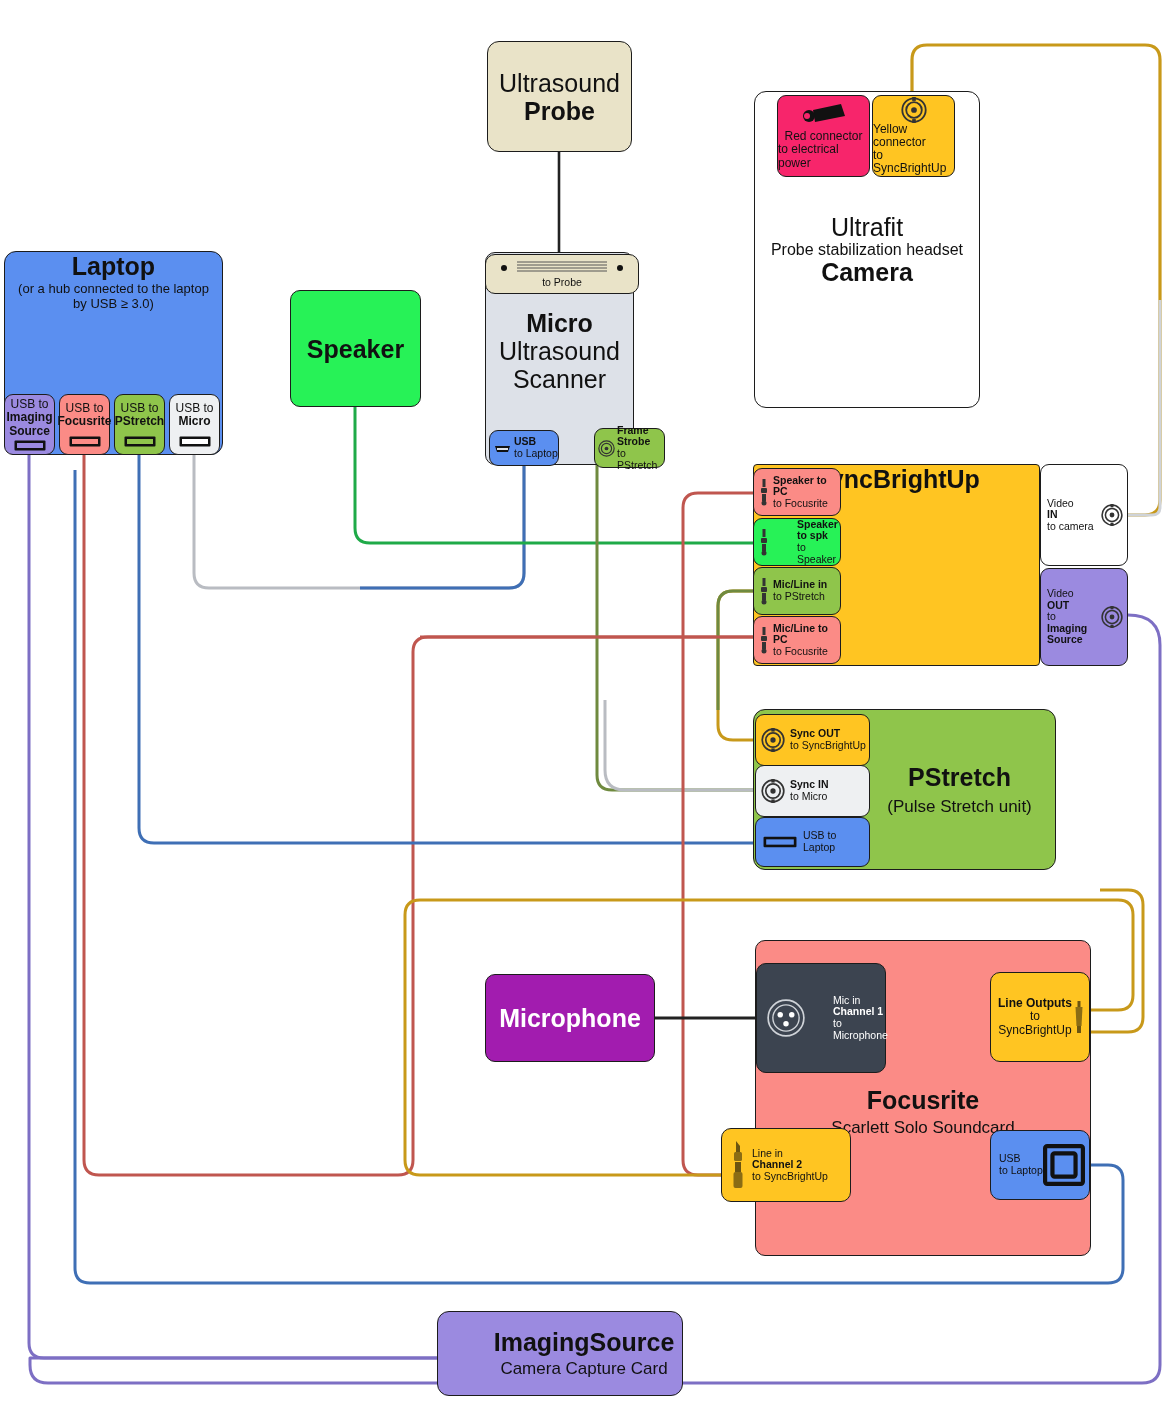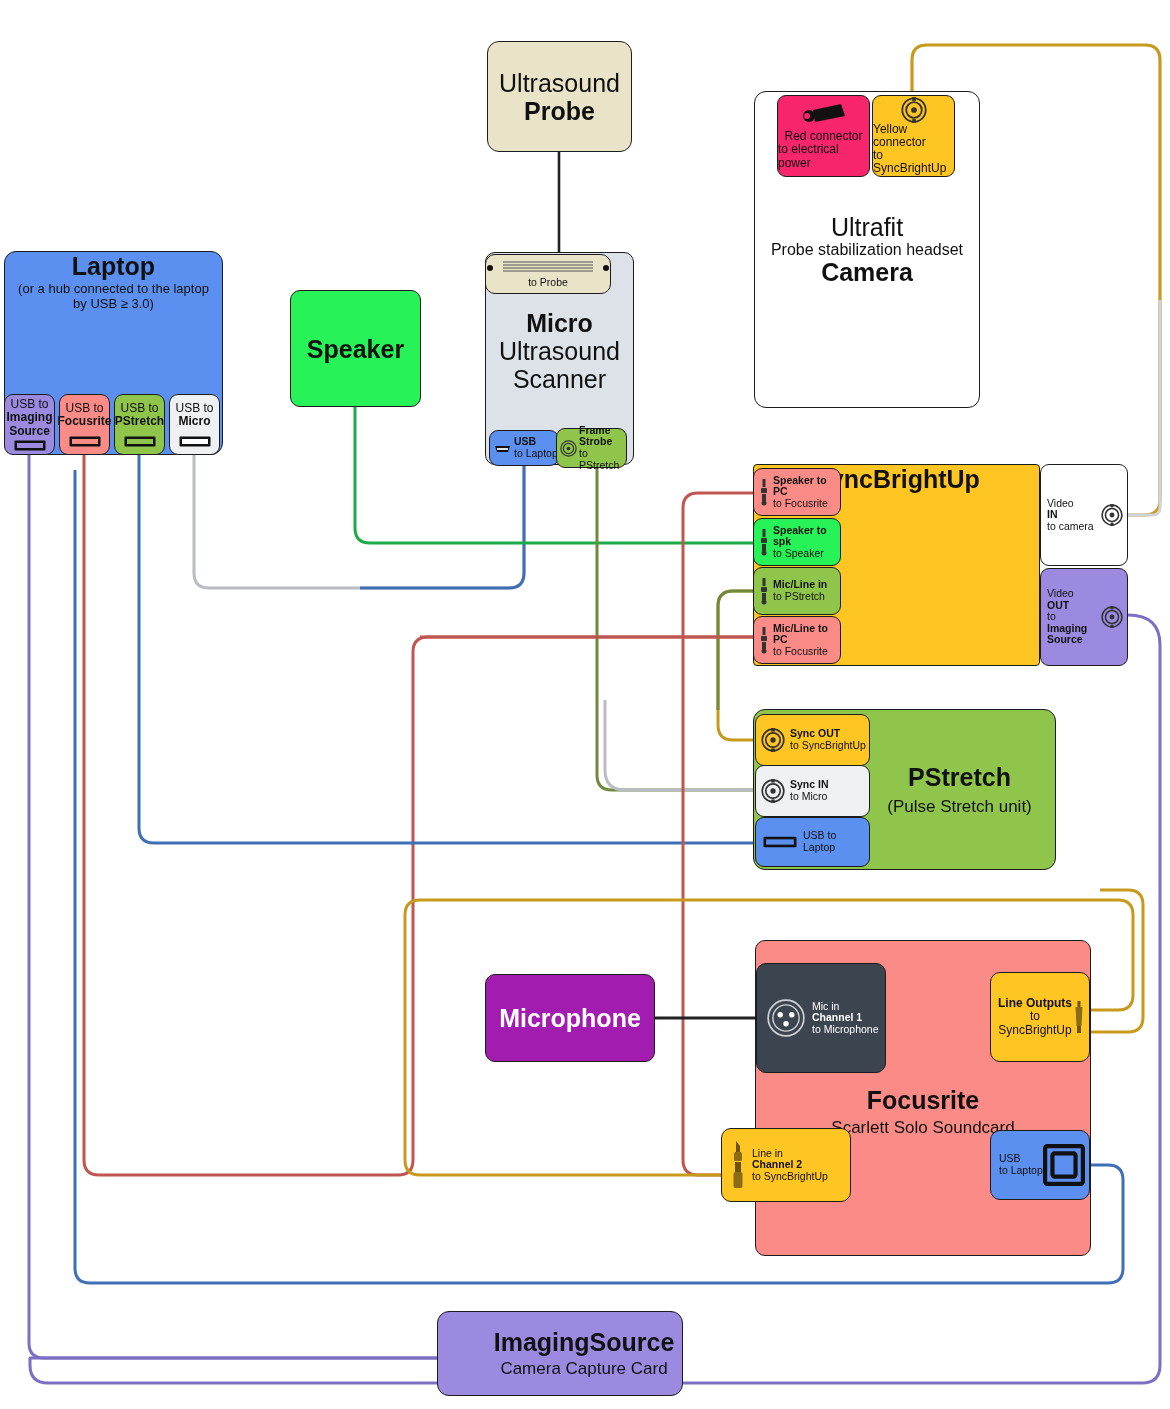--- a/index.html
+++ b/index.html
@@ -79,21 +79,21 @@
     <div class="t-big2">Ultrasound</div>
     <div class="t-big">Probe</div>
   </div>
 
   <div class="box" style="left:485px;top:252px;width:149px;height:213px;background:#dde1e8;border-radius:10px;justify-content:flex-start;padding-top:56px;">
     <div class="t-big">Micro</div>
     <div class="t-big2">Ultrasound</div>
     <div class="t-big2">Scanner</div>
   </div>
 
-  <div class="port" style="left:485px;top:254px;width:126px;height:40px;background:#e9e3c8;border-radius:10px;flex-direction:column;justify-content:center;align-items:center;">
+  <div class="port" style="left:485px;top:254px;width:154px;height:40px;background:#e9e3c8;border-radius:10px;flex-direction:column;justify-content:center;align-items:center;">
     <svg width="126" height="17" viewBox="0 0 126 17">
       <circle cx="5" cy="9" r="3" fill="#111"></circle>
         <circle cx="121" cy="9" r="3" fill="#111"></circle>
       <g stroke="#555" stroke-width="1">
           <line x1="18" y1="3" x2="108" y2="3"></line>
           <line x1="18" y1="6" x2="108" y2="6"></line>
       <line x1="18" y1="9" x2="108" y2="9"></line>
           <line x1="18" y1="12" x2="108" y2="12"></line>
         </g>
     </svg>
@@ -103,21 +103,21 @@
   <div class="port" style="left:489px;top:430px;width:70px;height:36px;background:#5b8ff0;border-radius:9px;padding-left:4px;">
     <svg width="17" height="11" viewBox="0 0 17 11" style="flex:none;margin-right:3px;">
       <path d="M1,3 L16,3 L14,9 L3,9 Z" fill="#111"></path>
         <rect x="3" y="5" width="11" height="2" fill="#dde1e8"></rect>
     </svg>
     <div style="display:flex;flex-direction:column;">
       <div class="t-xs b">USB</div>
       <div class="t-xs">to Laptop</div>
     </div>
   </div>
-  <div class="port" style="left:556px;top:428px;width:71px;height:40px;background:#8fc54b;border-radius:9px;padding-left:3px;">
+  <div class="port" style="left:594px;top:428px;width:71px;height:40px;background:#8fc54b;border-radius:9px;padding-left:3px;">
     <svg width="17" height="17" viewBox="0 0 20 20" style="flex:none;margin-right:2px;">
       <circle cx="10" cy="10" r="9" fill="none" stroke="#333" stroke-width="1.4"></circle>
       <circle cx="10" cy="10" r="6" fill="none" stroke="#333" stroke-width="1.4"></circle>
       <circle cx="10" cy="10" r="2.2" fill="#333"></circle>
     </svg>
     <div style="display:flex;flex-direction:column;">
       <div class="t-xs b">Frame</div>
       <div class="t-xs b">Strobe</div>
       <div class="t-xs">to PStretch</div>
     </div>
@@ -200,21 +200,21 @@
       <rect x="4.5" y="1" width="3" height="8" fill="#333"></rect>
         <rect x="3" y="10" width="6" height="5" rx="1" fill="#333"></rect>
       <rect x="4" y="16" width="4" height="7" fill="#333"></rect>
         <circle cx="6" cy="25" r="2.5" fill="#333"></circle>
     </svg>
     <div style="display:flex;flex-direction:column;">
       <div class="t-xs"><b>Speaker</b><span style="font-weight:bold;"> to PC</span></div>
       <div class="t-xs">to Focusrite</div>
     </div>
   </div>
-  <div class="port" style="left:753px;top:518px;width:88px;height:48px;background:#27f257;border-radius:9px;padding-left:4px;">
+  <div class="port" style="left:753px;top:518px;width:88px;height:48px;background:#27f257;border-radius:9px;padding-left:4px;gap:24px;">
     <svg width="12" height="28" viewBox="0 0 12 28" style="flex:none;margin-right:3px;">
       <rect x="4.5" y="1" width="3" height="8" fill="#333"></rect>
         <rect x="3" y="10" width="6" height="5" rx="1" fill="#333"></rect>
       <rect x="4" y="16" width="4" height="7" fill="#333"></rect>
         <circle cx="6" cy="25" r="2.5" fill="#333"></circle>
     </svg>
     <div style="display:flex;flex-direction:column;">
       <div class="t-xs"><b>Speaker</b><span style="font-weight:bold;"> to spk</span></div>
       <div class="t-xs">to Speaker</div>
     </div>
@@ -313,21 +313,21 @@
   </div>
 
   <div class="box" style="left:485px;top:974px;width:170px;height:88px;background:#a21caf;border-radius:10px;">
     <div class="t-big" style="color:#fff;">Microphone</div>
   </div>
 
   <div class="box" style="left:755px;top:940px;width:336px;height:316px;background:#fb8b86;border-radius:10px;justify-content:center;">
     <div class="t-big" style="margin-top:28px;">Focusrite</div>
     <div class="t-med" style="margin-top:4px;">Scarlett Solo Soundcard</div>
   </div>
-  <div class="port" style="left:756px;top:963px;width:130px;height:110px;background:#3c4450;border-radius:10px;padding-left:8px;">
+  <div class="port" style="left:756px;top:963px;width:130px;height:110px;background:#3c4450;border-radius:10px;padding-left:8px;gap:21px;">
     <svg width="42" height="42" viewBox="0 0 40 40" style="flex:none;margin-right:5px;">
       <circle cx="20" cy="20" r="17" fill="none" stroke="#cfd3d8" stroke-width="1.6"></circle>
       <circle cx="20" cy="20" r="12.5" fill="none" stroke="#cfd3d8" stroke-width="1.3"></circle>
       <circle cx="14.5" cy="17" r="2.6" fill="#fff"></circle>
         <circle cx="25.5" cy="17" r="2.6" fill="#fff"></circle>
         <circle cx="20" cy="25.5" r="2.6" fill="#fff"></circle>
     </svg>
     <div style="display:flex;flex-direction:column;">
       <div class="t-xs" style="color:#fff;">Mic in</div>
       <div class="t-xs b" style="color:#fff;">Channel 1</div>

